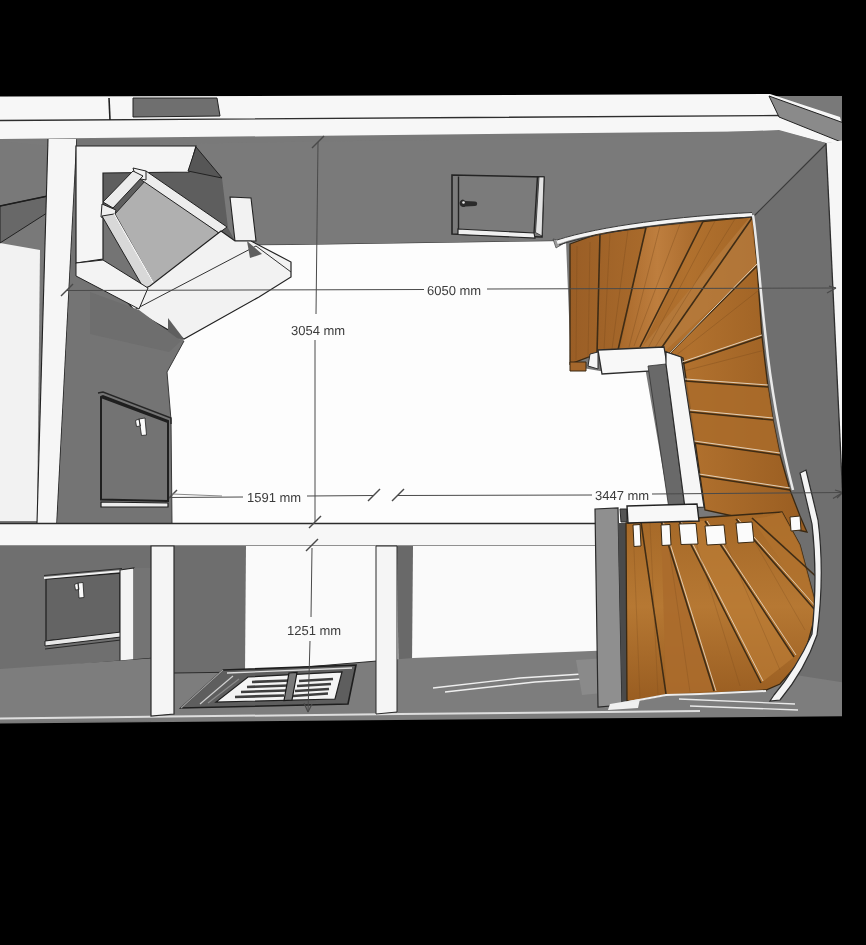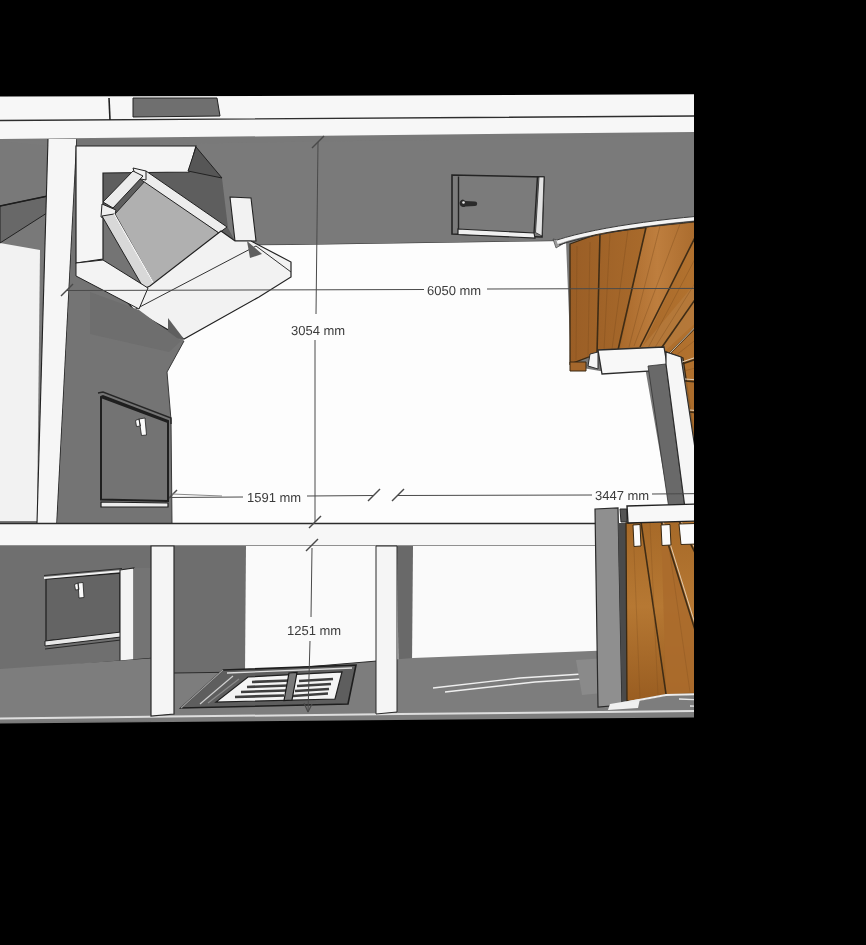--- a/index.html
+++ b/index.html
@@ -1,16 +1,16 @@
 <!DOCTYPE html>
 <html><head>
 <meta charset="utf-8">
 <style>
   html,body{margin:0;padding:0;background:#000;}
-  #stage{position:relative;width:694px;height:945px;overflow:hidden;background:#000;
+  #stage{position:relative;width:842px;height:945px;overflow:hidden;background:#000;
          font-family:"Liberation Sans", sans-serif;border-radius:23px;}
   svg{display:block;}
   text{font-family:"Liberation Sans", sans-serif;fill:#3c3c3c;font-size:13px;
        -webkit-font-smoothing:antialiased;text-rendering:geometricPrecision;}
 </style>
 </head>
 <body>
 
 <div id="stage">
 <svg width="866" height="945" viewBox="0 0 866 945">

